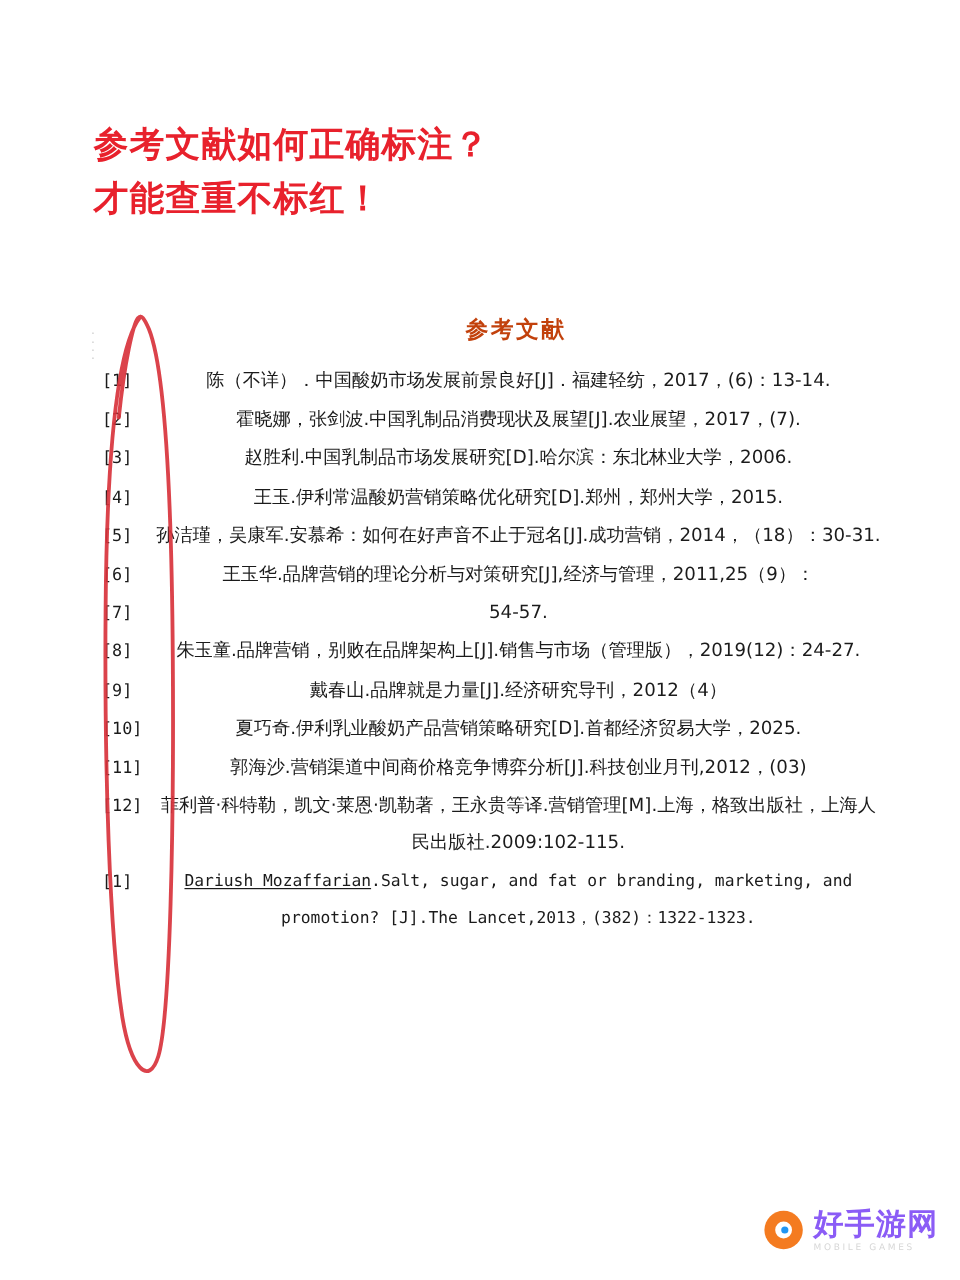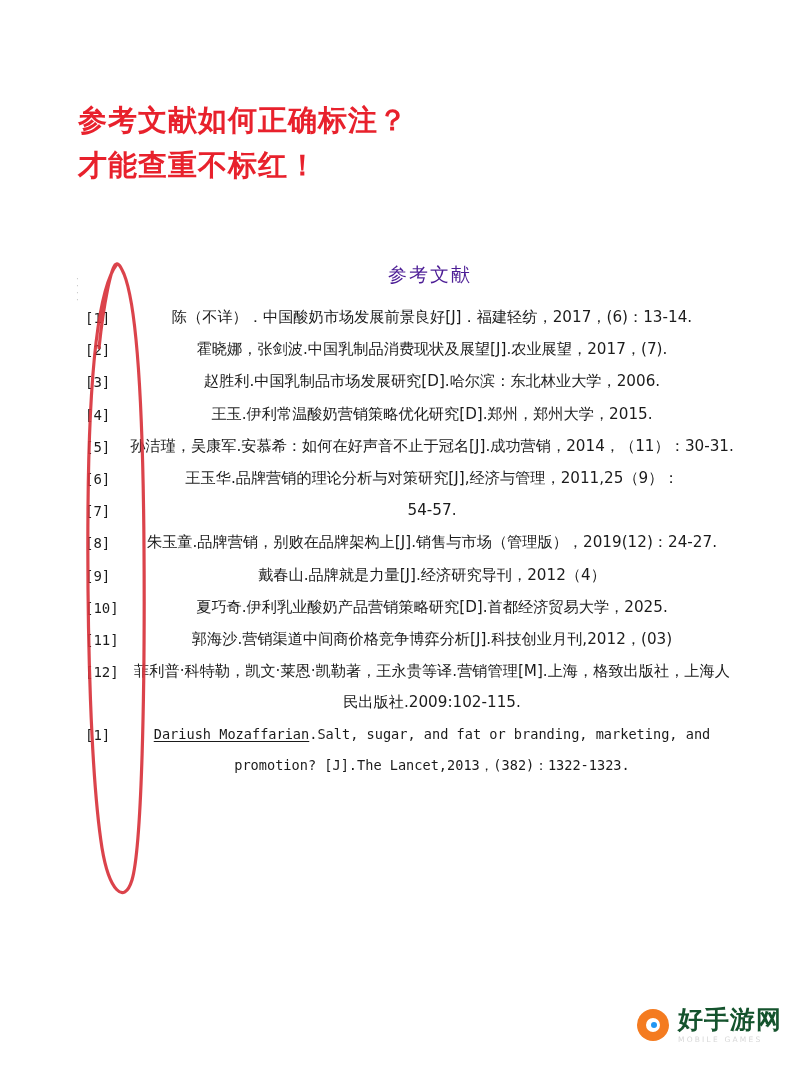--- a/index.html
+++ b/index.html
@@ -40,23 +40,23 @@
   
   .doc {
     position: absolute;
     left: 85px;
     top: 262px;
     width: 650px;
   }
   .doc-title {
     text-align: center;
     font-family: "DejaVu Sans", sans-serif;
-    font-weight: normal;
+    font-weight: bold;
     font-size: 19px;
-    color: #4c1d95;
+    color: #c2410c;
     letter-spacing: 2px;
     margin-left: 40px;
     margin-bottom: 14px;
   }
 
   .ref-list {
     color: #1b1b1b;
     font-size: 15.2px;
     line-height: 31.2px;
     font-family: "DejaVu Sans", sans-serif;
@@ -153,21 +153,21 @@
   }
   .wm-texts {
     display: flex;
     flex-direction: column;
     line-height: 1;
   }
   .wm-title {
     font-family: "DejaVu Sans", sans-serif;
     font-weight: bold;
     font-size: 25px;
-    color: #14532d;
+    color: #8b5cf6;
     letter-spacing: 1px;
   }
   .wm-sub {
     font-family: "DejaVu Sans", sans-serif;
     font-size: 7.5px;
     color: #d7d7d7;
     letter-spacing: 2.2px;
     margin-top: 4px;
     text-align: left;
   }
@@ -199,21 +199,21 @@
       <div class="ref-item">
         <span class="ref-num">[3]</span>
         <span class="ref-text">赵胜利.中国乳制品市场发展研究[D].哈尔滨：东北林业大学，2006.</span>
       </div>
       <div class="ref-item">
         <span class="ref-num">[4]</span>
         <span class="ref-text">王玉.伊利常温酸奶营销策略优化研究[D].郑州，郑州大学，2015.</span>
       </div>
       <div class="ref-item">
         <span class="ref-num">[5]</span>
-        <span class="ref-text">孙洁瑾，吴康军.安慕希：如何在好声音不止于冠名[J].成功营销，2014，（11）：30-31.</span>
+        <span class="ref-text">孙洁瑾，吴康军.安慕希：如何在好声音不止于冠名[J].成功营销，2014，（18）：30-31.</span>
       </div>
       <div class="ref-item">
         <span class="ref-num">[6]</span>
         <span class="ref-text">王玉华.品牌营销的理论分析与对策研究[J],经济与管理，2011,25（9）：</span>
       </div>
       <div class="ref-item">
         <span class="ref-num">[7]</span>
         <span class="ref-text">54-57.</span>
       </div>
       <div class="ref-item">

